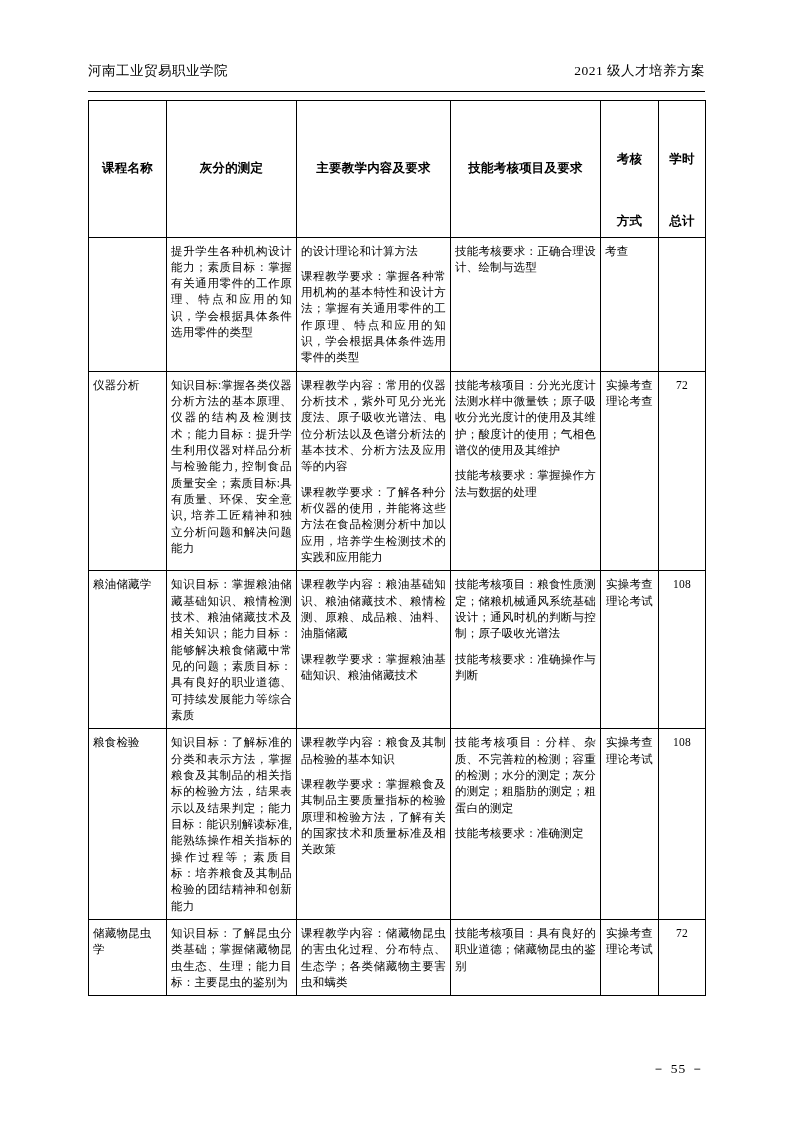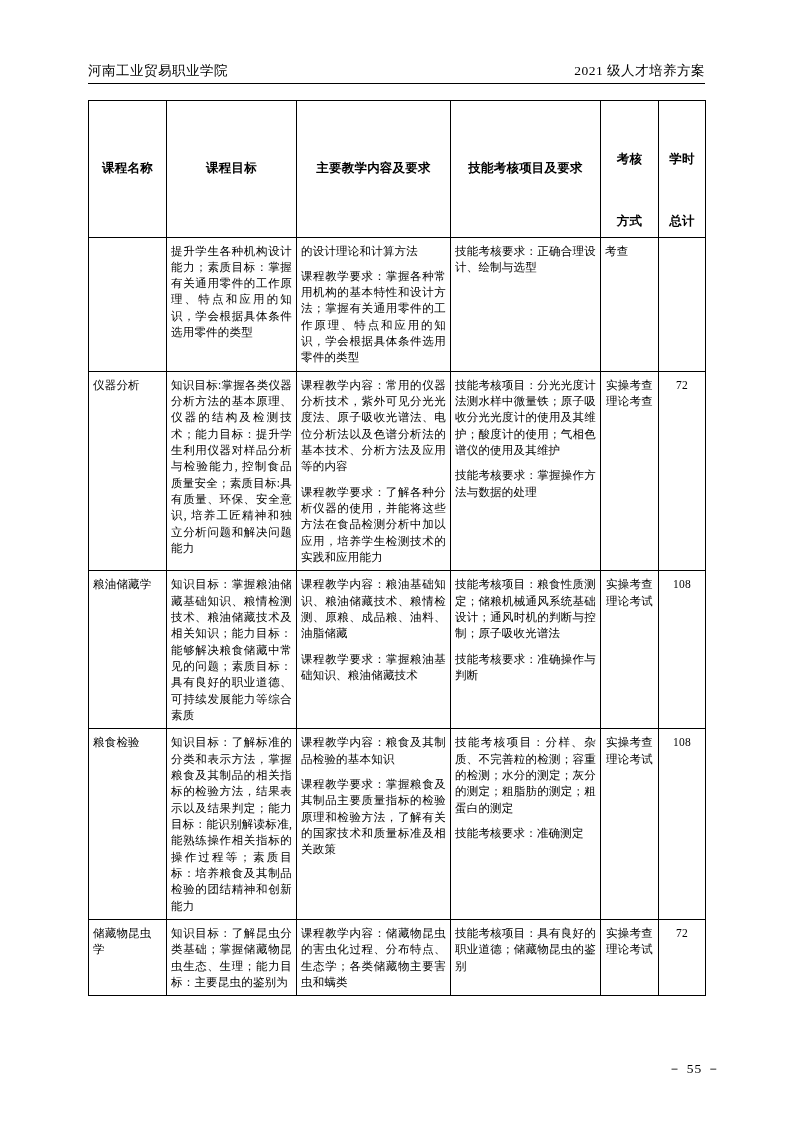--- a/index.html
+++ b/index.html
@@ -19,21 +19,21 @@
   }
   .header {
     position: absolute;
     top: 62px;
     left: 88px;
     right: 88px;
     display: flex;
     justify-content: space-between;
     align-items: flex-end;
     font-size: 13.5px;
-    padding-bottom: 3px;
+    padding-bottom: 11px;
     border-bottom: 1px solid #000;
   }
   .header .left {
     letter-spacing: 0.5px;
   }
   .header .right {
     letter-spacing: 0.5px;
   }
   .table-wrap {
     position: absolute;
@@ -89,21 +89,21 @@
   .para + .para {
     margin-top: 9px;
   }
   .nl {
     display: block;
     margin-top: 44px;
   }
   .footer {
     position: absolute;
     bottom: 44px;
-    right: 72px;
+    right: 88px;
     font-size: 13.5px;
     letter-spacing: 1px;
   }
 </style>
 </head>
 <body>
 
 <div class="page">
 
   <div class="header">
@@ -117,21 +117,21 @@
         <col class="c1">
           <col class="c2">
           <col class="c3">
           <col class="c4">
           <col class="c5">
           <col class="c6">
       </colgroup>
       <thead>
         <tr>
           <th>课程名称</th>
-          <th>课程目标</th>
+          <th>灰分的测定</th>
           <th>主要教学内容及要求</th>
           <th>技能考核项目及要求</th>
           <th>
             <span class="nl">考核</span>
             <span class="nl">方式</span>
           </th>
           <th>
             <span class="nl">学时</span>
             <span class="nl">总计</span>
           </th>

